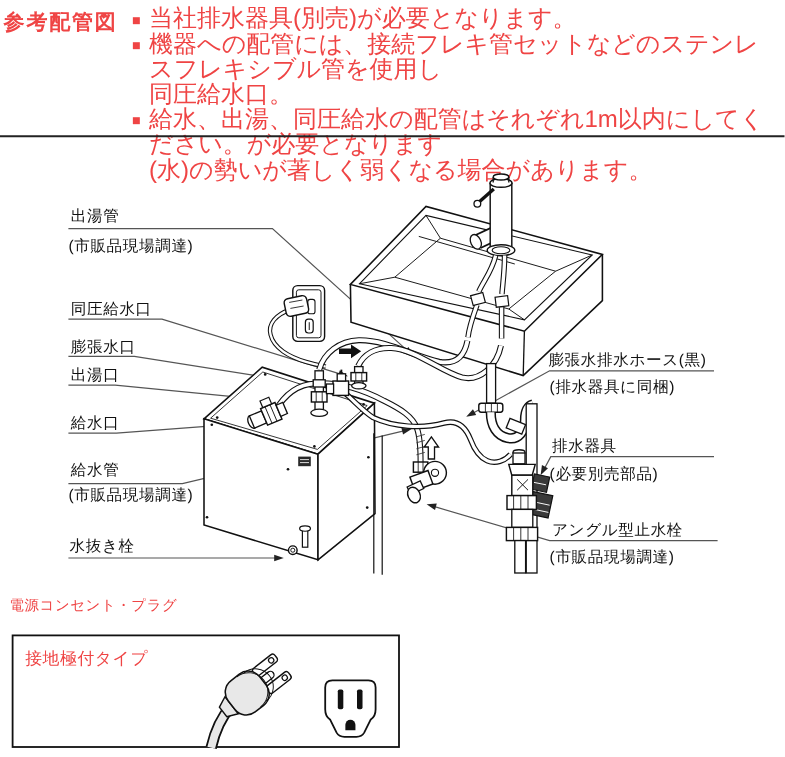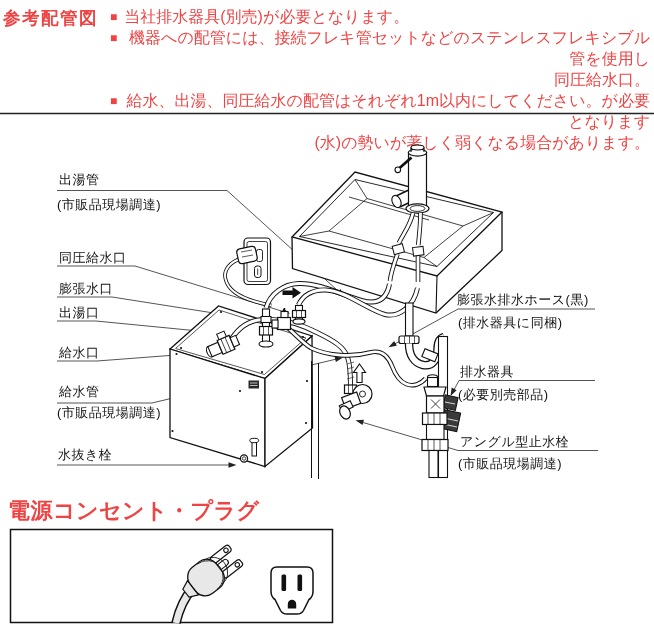--- a/index.html
+++ b/index.html
@@ -2,22 +2,22 @@
 <html><head>
 <meta charset="utf-8">
 <style>
   html,body{margin:0;padding:0;background:#fff;}
   .page{position:relative;width:654px;height:631px;background:#fff;overflow:hidden;
         font-family:"Liberation Sans","DejaVu Sans",sans-serif;color:#ef4444;padding-left:36px;}
   .title{position:absolute;left:3px;top:6px;font-size:17.5px;font-weight:bold;letter-spacing:1.5px;}
   .notes{position:absolute;left:110px;top:6px;width:540px;}
   .note{display:flex;align-items:flex-start;}
   .note .marker{font-size:12px;line-height:21px;margin-right:7px;flex:0 0 auto;transform:translateY(0.5px);}
-  .note .txt{font-size:16px;line-height:21px;white-space:pre-wrap;text-align:right;}
-  .power-heading{position:absolute;left:8px;top:496px;font-size:22px;font-weight:bold;letter-spacing:0.5px;}
+  .note .txt{font-size:20px;line-height:21px;white-space:pre-wrap;}
+  .power-heading{position:absolute;left:8px;top:496px;font-size:12px;font-weight:normal;letter-spacing:0.5px;}
   .plug-type{position:absolute;left:21px;top:540px;font-size:14px;letter-spacing:0.5px;}
   svg.art{position:absolute;left:0;top:0;}
   svg text{font-family:"Liberation Sans","DejaVu Sans",sans-serif;font-size:13px;fill:#111;letter-spacing:0.5px;}
 </style>
 </head>
 <body>
 
 <div class="page">
 
   <div class="title">参考配管図</div>
@@ -265,14 +265,15 @@
 
     <g>
       <path d="M277,567 L307,567 Q313,567 313,573 L313,591 Q313,597 309,599.5 L303.5,610.5 Q301.5,614 297,614 L287,614 Q282.5,614 280.5,610.5 L275,599.5 Q271,597 271,591 L271,573 Q271,567 277,567 Z" fill="#fff" stroke="#111" stroke-width="1.5"></path>
       <rect x="281.5" y="574.5" width="4.6" height="16.5" rx="1.5" fill="#111"></rect>
       <rect x="297.5" y="574.5" width="4.6" height="16.5" rx="1.5" fill="#111"></rect>
       <path d="M287.8,608.5 v-4.5 a4.2,4.2 0 0 1 8.4,0 v4.5 Z" fill="#111"></path>
     </g>
   </svg>
 
   <div class="power-heading">電源コンセント・プラグ</div>
+  <div class="plug-type">接地極付タイプ</div>
 
 </div>
 
 </body></html>

